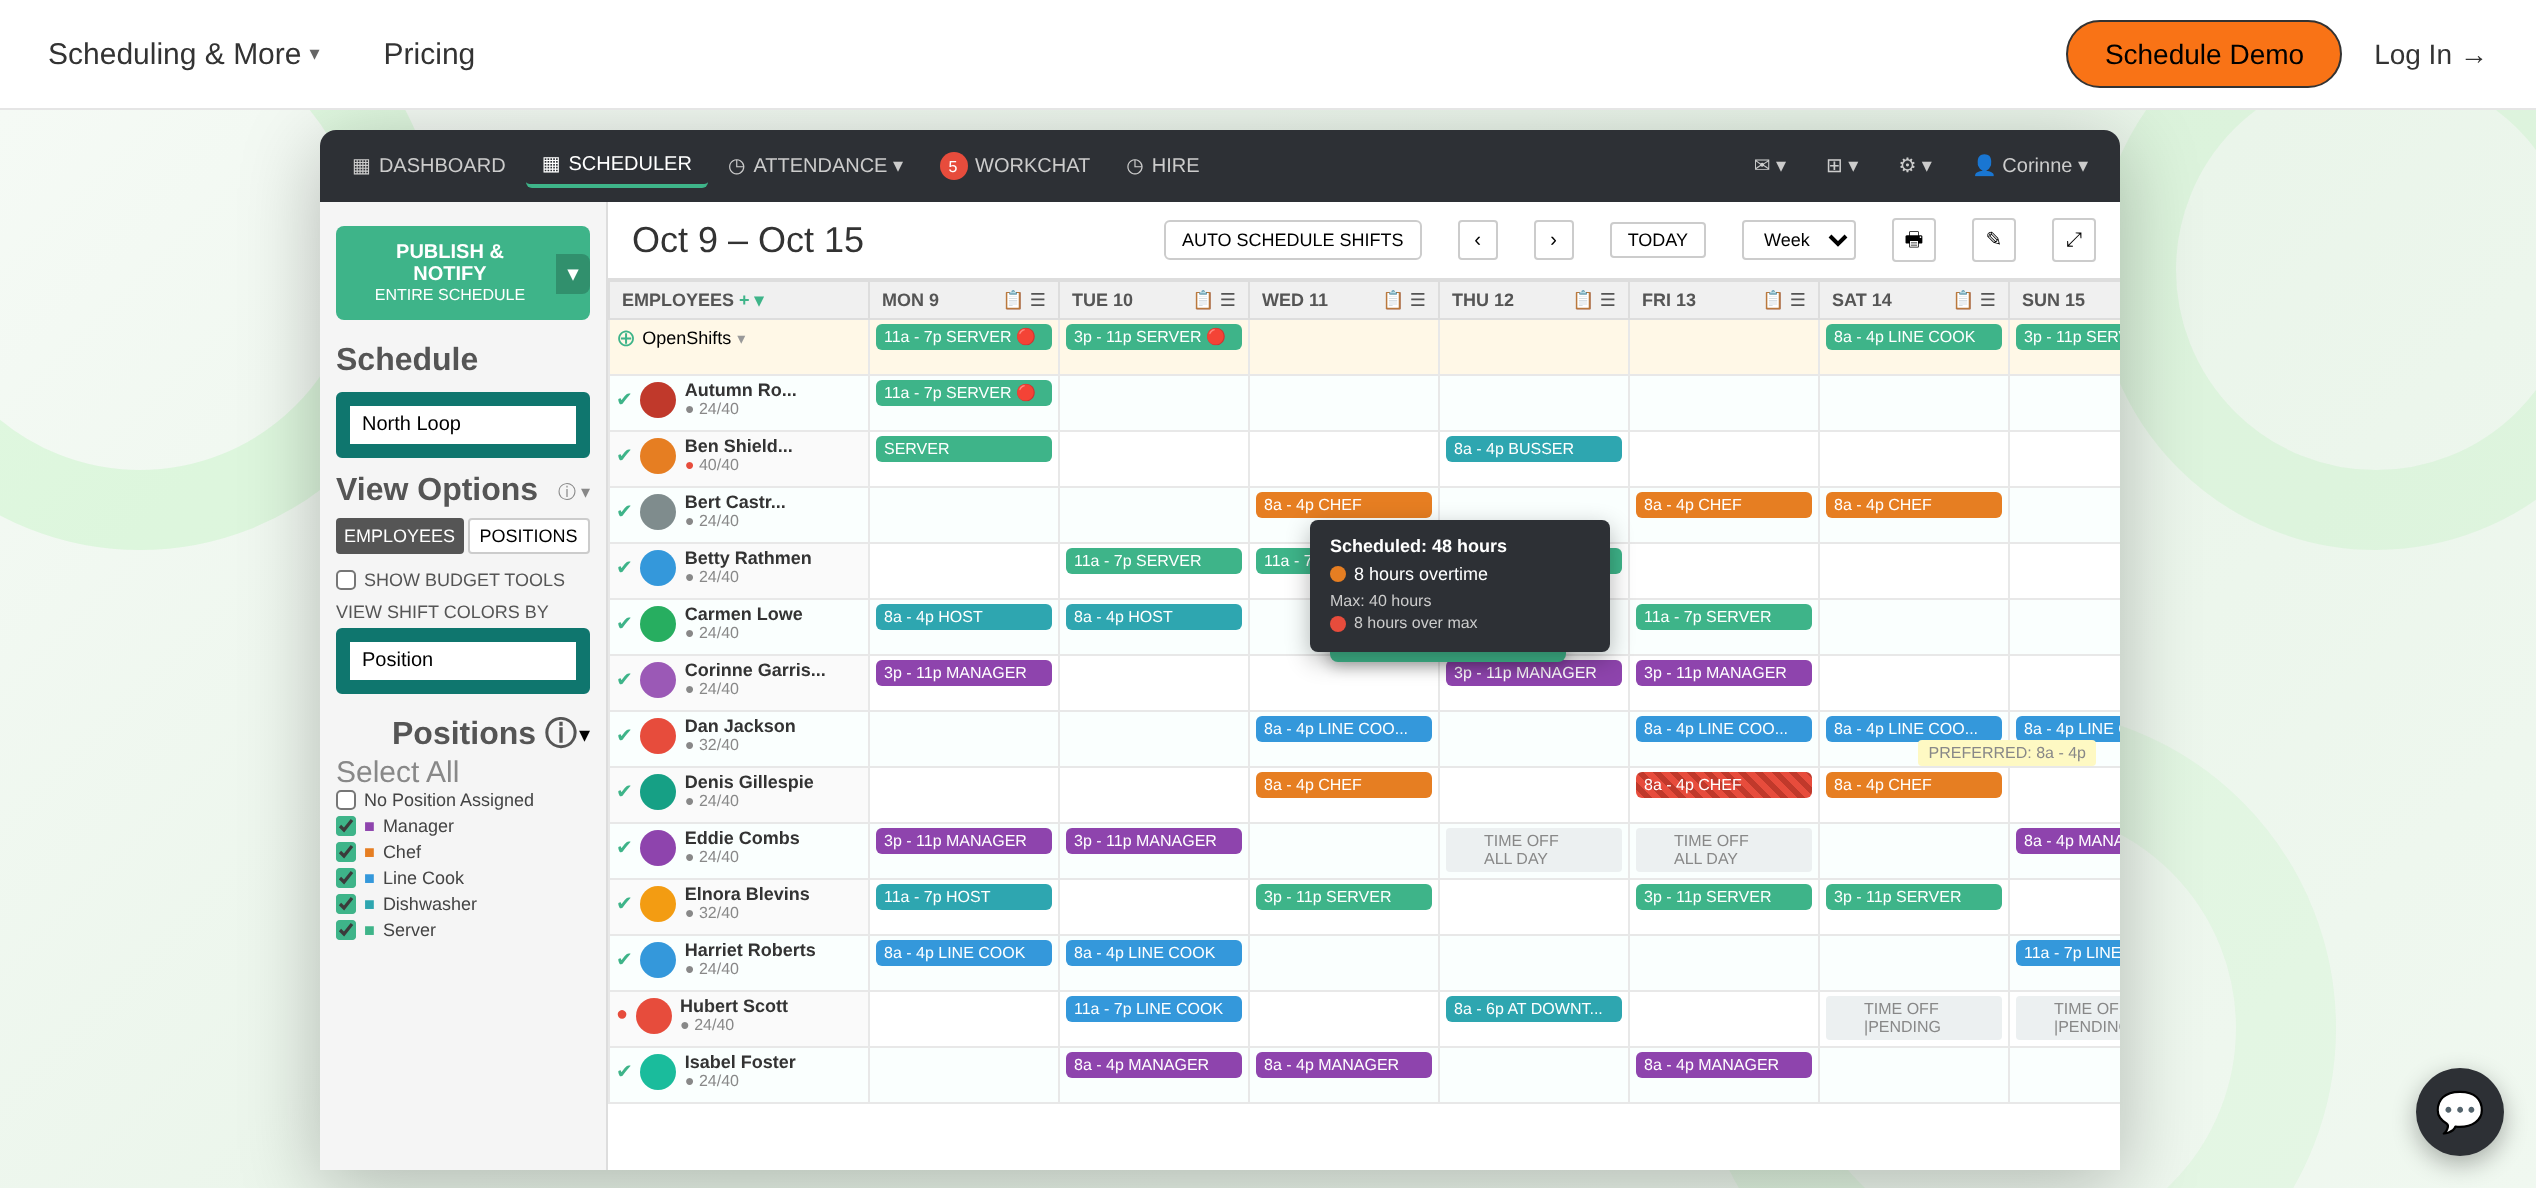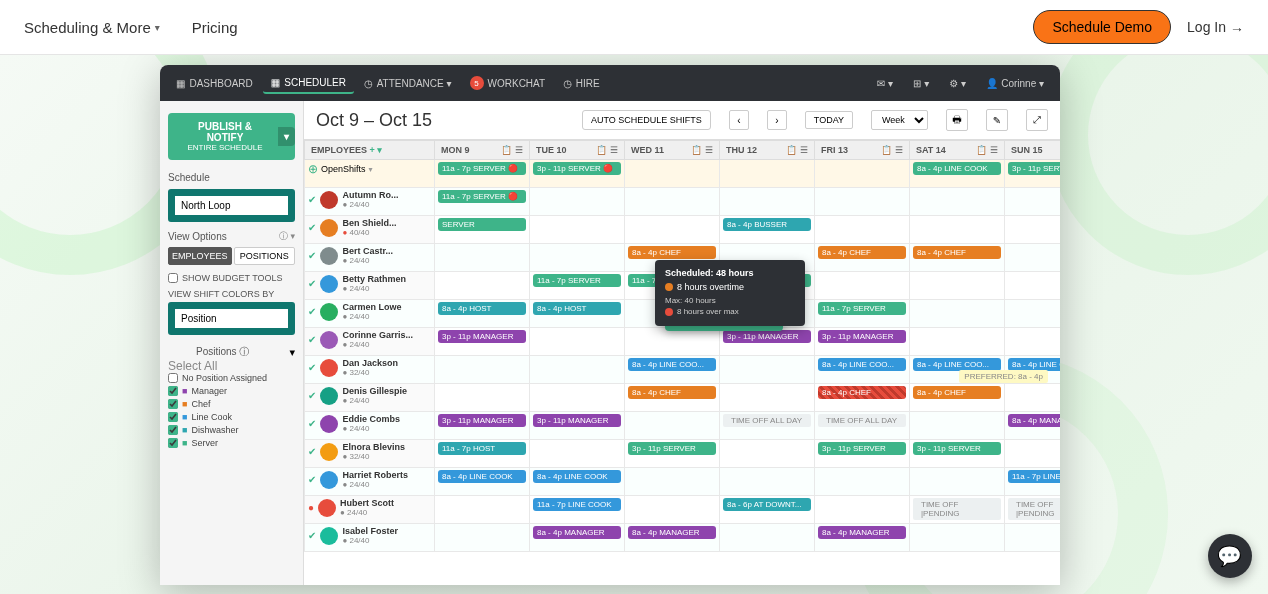--- a/index.html
+++ b/index.html
@@ -88,39 +88,39 @@
       width: 144px; background: #f5f5f5; border-right: 1px solid #ddd;
       padding: 12px 8px; overflow-y: auto; flex-shrink: 0;
     }
     .publish-btn {
       background: #3eb489; color: #fff; border-radius: 4px;
       padding: 8px 12px; font-size: 10px; font-weight: bold;
       text-align: center; cursor: pointer; margin-bottom: 12px;
       display: flex; align-items: center; justify-content: space-between;
     }
     .publish-btn-arrow { background: rgba(0,0,0,0.2); padding: 4px 6px; border-radius: 0 4px 4px 0; margin: -8px -12px -8px 8px; }
-    .sidebar-section-title { font-size: 10px; font-weight: 400; color: #555; margin-bottom: 6px; margin-top: 8px; }
+    .sidebar-section-title { font-size: 16px; font-weight: 700; color: #555; margin-bottom: 6px; margin-top: 8px; }
     .sidebar-select {
       width: 100%; border: 7px solid #0f766e; border-radius: 3px;
       padding: 4px 6px; font-size: 10px; background: #fff;
       appearance: none; cursor: pointer;
     }
     .view-options { display: flex; align-items: center; justify-content: space-between; margin-top: 8px; margin-bottom: 4px; }
     .toggle-btn-group { display: flex; gap: 2px; margin-bottom: 8px; }
     .toggle-btn {
       flex: 1; padding: 3px; font-size: 9px; border: 1px solid #ccc;
       background: #fff; cursor: pointer; text-align: center; border-radius: 2px;
     }
     .toggle-btn.active { background: #555; color: #fff; border-color: #555; }
     .sidebar-checkbox { display: flex; align-items: center; gap: 4px; font-size: 9px; color: #555; margin-bottom: 3px; }
     .sidebar-checkbox input { width: 10px; height: 10px; }
     .shift-colors-label { font-size: 9px; color: #555; margin-top: 6px; margin-bottom: 3px; }
     .positions-section { margin-top: 10px; }
     .positions-header { display: flex; align-items: center; justify-content: space-between; padding-left: 28px; }
-    .positions-select-all { font-size: 12px; color: #888; }
+    .positions-select-all { font-size: 15px; color: #888; }
     .position-item { display: flex; align-items: center; gap: 4px; font-size: 9px; color: #444; margin-bottom: 3px; }
     .pos-checkbox { width: 10px; height: 10px; }
     .pos-checkbox.checked { accent-color: #3eb489; }
 
     
     .schedule-main { flex: 1; overflow: hidden; display: flex; flex-direction: column; }
     .schedule-header {
       padding: 8px 12px; display: flex; align-items: center;
       border-bottom: 1px solid #ddd; background: #fff; gap: 8px;
     }
@@ -167,21 +167,21 @@
     .alert-icon { color: #e74c3c; font-size: 10px; }
 
     
     .shift { border-radius: 3px; padding: 2px 4px; color: #fff; font-size: 8px; white-space: nowrap; overflow: hidden; text-overflow: ellipsis; margin-bottom: 1px; display: block; }
     .shift-green { background: #3eb489; }
     .shift-teal { background: #2ea6b0; }
     .shift-purple { background: #8e44ad; }
     .shift-blue { background: #3498db; }
     .shift-orange { background: #e67e22; }
     .shift-red-stripe { background: repeating-linear-gradient(45deg, #e74c3c, #e74c3c 3px, #c0392b 3px, #c0392b 6px); }
-    .time-off { background: #ecf0f1; color: #888; font-size: 8px; padding: 2px 8px; border-radius: 2px; display: block; }
+    .time-off { background: #ecf0f1; color: #888; font-size: 8px; padding: 2px 19px; border-radius: 2px; display: block; }
     .open-shifts-row td { background: #fff8e7; }
 
     
     .tooltip-popup {
       position: absolute; top: 195px; left: 495px;
       background: #2d3035; color: #fff; border-radius: 4px;
       padding: 8px 10px; font-size: 9px; width: 150px;
       box-shadow: 0 4px 12px rgba(0,0,0,0.3); z-index: 50;
     }
     .tooltip-title { font-weight: 600; margin-bottom: 4px; }

